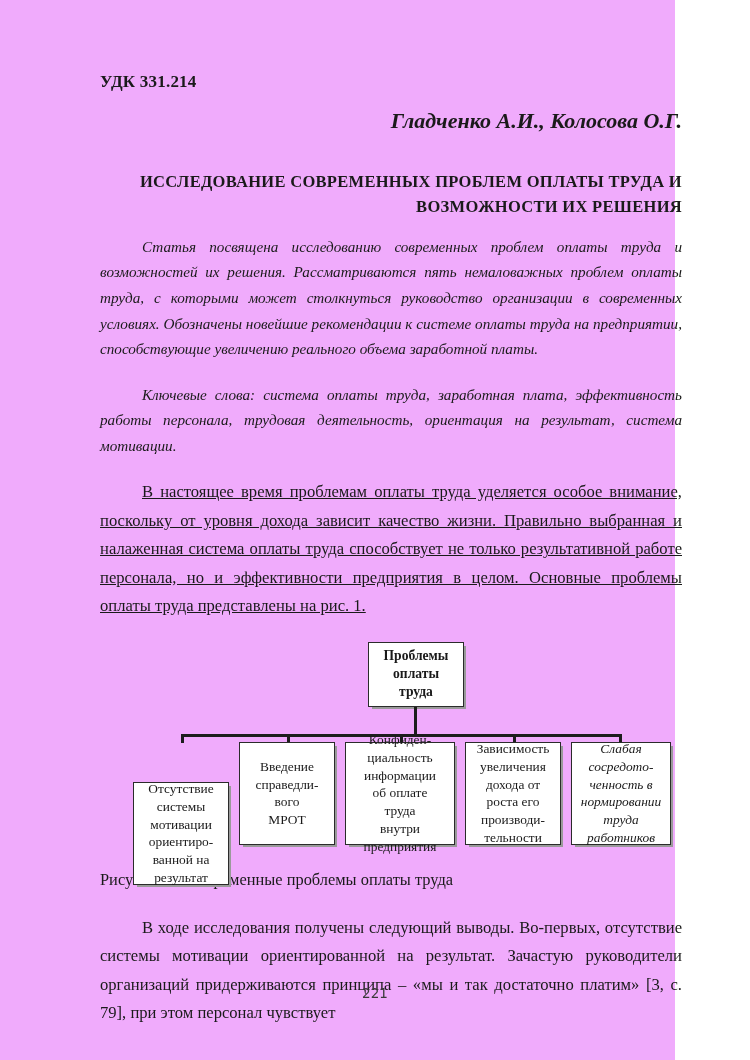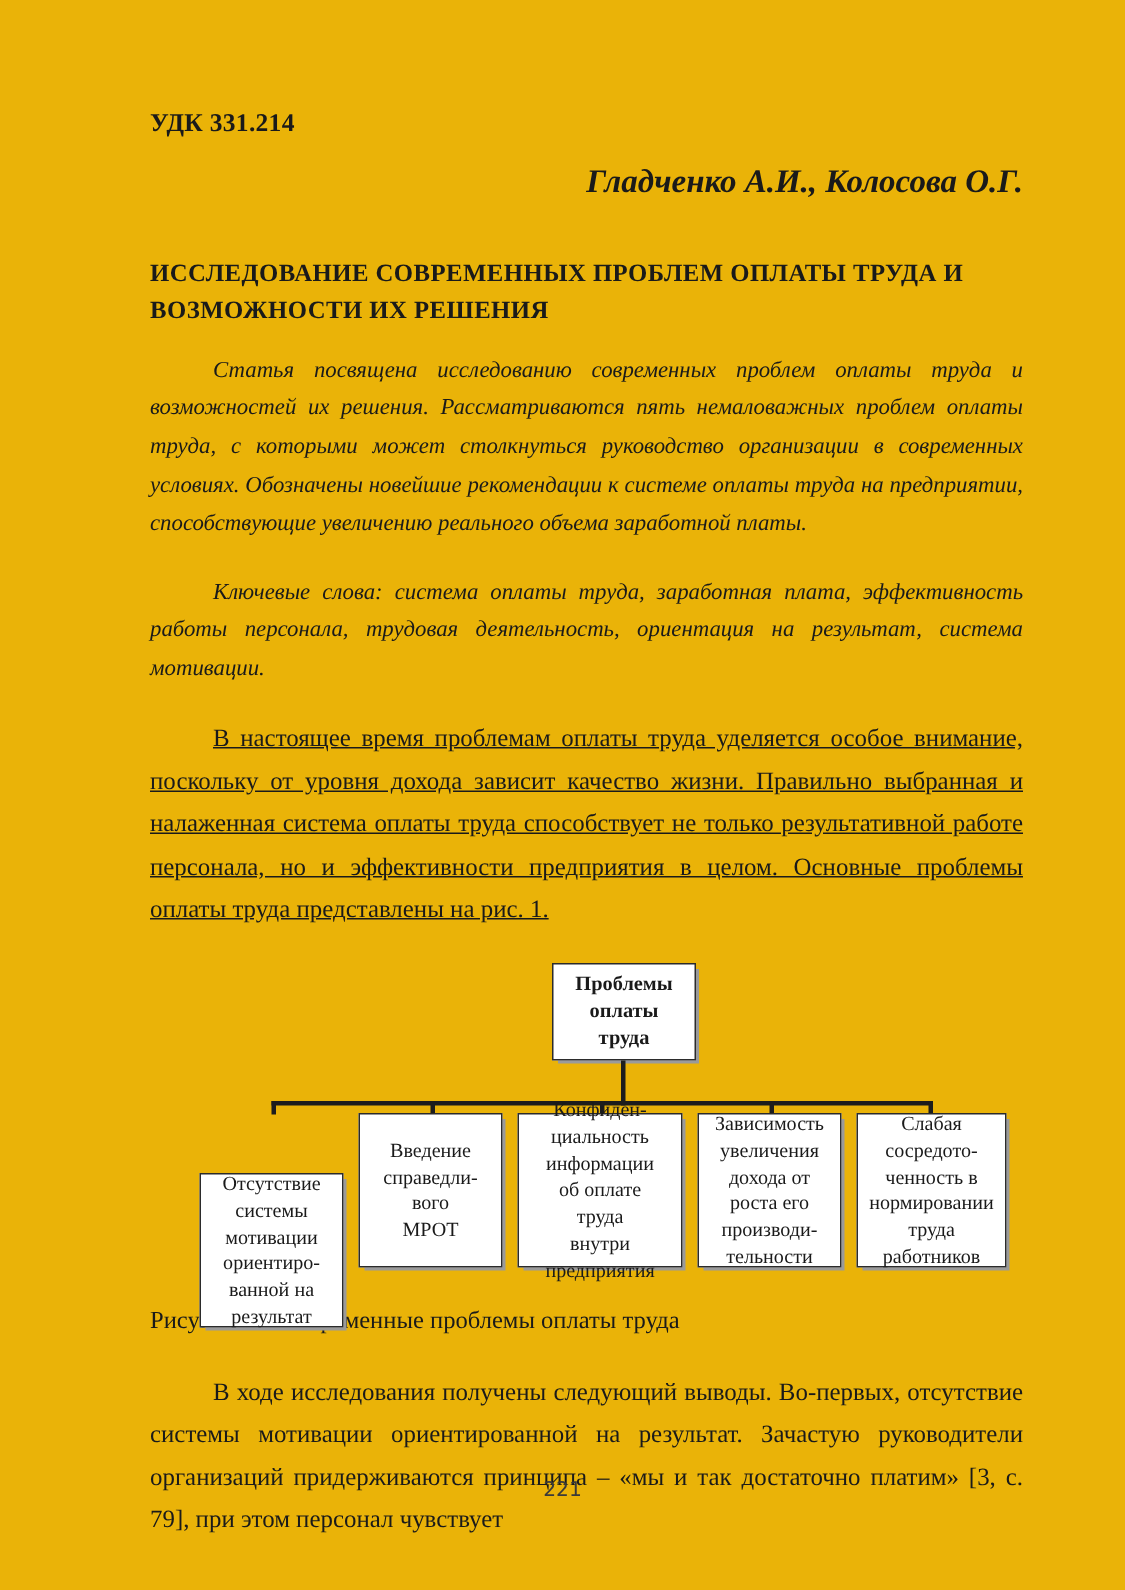--- a/index.html
+++ b/index.html
@@ -12,23 +12,23 @@
     height: 1060px;
     position: relative;
     font-family: "Liberation Serif", "DejaVu Serif", serif;
     color: #1a1a1a;
     overflow: hidden;
   }
 
   .page {
     position: absolute;
     left: 0; top: 0;
-    width: 750px;
+    width: 675px;
     height: 1060px;
-    background: #eab308;
+    background: #f0abfc;
   }
 
   .content {
     position: absolute;
     left: 100px;
     top: 0;
     width: 582px;
   }
 
   
@@ -42,21 +42,21 @@
   .authors {
     margin-top: 16px;
     text-align: right;
     font-size: 22px;
     font-weight: bold;
     font-style: italic;
     line-height: 1.2;
   }
   .title {
     margin-top: 34px;
-    text-align: left;
+    text-align: right;
     font-size: 16.5px;
     font-weight: bold;
     line-height: 1.55;
     letter-spacing: 0.3px;
   }
 
   
   .abstract, .keywords {
     font-style: italic;
     font-size: 15.2px;
@@ -111,21 +111,21 @@
   .node-leaf {
     top: 103px;
     height: 103px;
     font-size: 13.4px;
     line-height: 1.32;
   }
   .leaf-1 { left: 33px;  width: 96px; margin-top: 40px; }
   .leaf-2 { left: 139px; width: 96px; }
   .leaf-3 { left: 245px; width: 110px; }
   .leaf-4 { left: 365px; width: 96px; }
-  .leaf-5 { left: 471px; width: 100px; }
+  .leaf-5 { left: 471px; width: 100px; font-style: italic; }
 
   .connector {
     position: absolute;
     background: #1d1d1d;
   }
   
   .stem-root { left: 314px; top: 68px; width: 3.4px; height: 30px; }
   
   .bus { left: 81px; top: 95px; height: 3.4px; width: 440px; }
   

